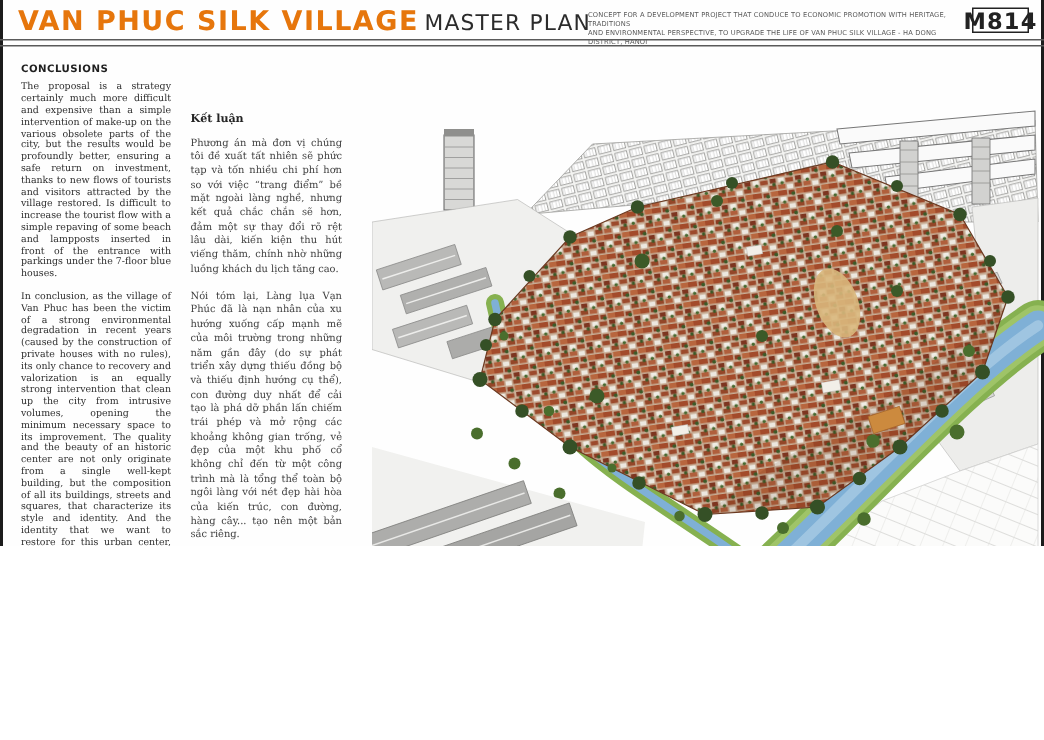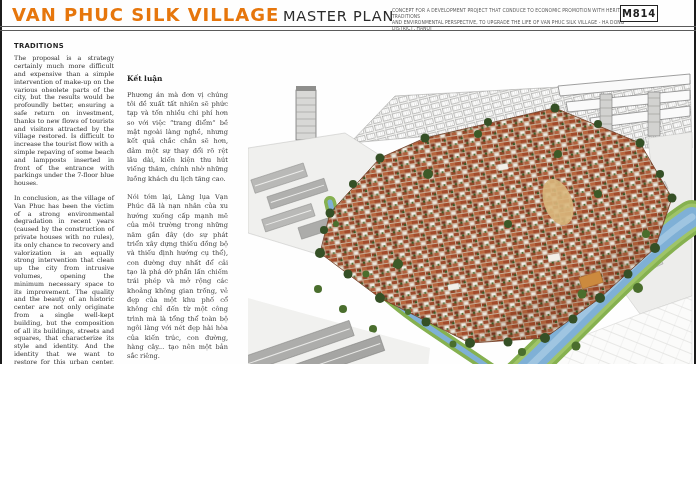--- a/index.html
+++ b/index.html
@@ -13,23 +13,23 @@
 
   
   .title { position:absolute; left:12px; top:4px; font-size:18px; font-weight:bold;
            letter-spacing:1px; color:#e6760c; white-space:nowrap; }
   .subtitle { position:absolute; left:283px; top:8px; font-size:14.5px; font-weight:normal;
               letter-spacing:0.8px; color:#2b2b2b; white-space:nowrap; }
   .header-desc { position:absolute; left:392px; top:8px; width:480px;
                  transform:scale(0.52); transform-origin:top left;
                  font-size:8.6px; line-height:1.3; color:#5a5a5a; letter-spacing:0.2px;
                  text-transform:uppercase; }
-  .code-box { position:absolute; left:620px; top:5px; width:38px; height:17px;
+  .code-box { position:absolute; left:648px; top:5px; width:38px; height:17px;
               border:1.4px solid #222; display:flex; align-items:center; justify-content:center;
-              font-size:10px; font-weight:bold; letter-spacing:0.8px; color:#222; background:#fff; }
+              font-size:15px; font-weight:bold; letter-spacing:0.8px; color:#222; background:#fff; }
   .header-rule { position:absolute; left:0; right:0; top:26px; height:5px;
                  border-top:1.5px solid #5a5a5a; border-bottom:1.5px solid #5a5a5a; }
 
   
   .col { position:absolute; top:42px; color:#2e2e2e; font-family:"DejaVu Serif", serif;
          text-align:justify; }
   .col-en { left:14px; width:100px; font-size:6.3px; line-height:1.24; }
   .col-en h3 { font-family:"DejaVu Sans", sans-serif; font-size:6.8px; letter-spacing:0.3px;
                margin-bottom:4px; color:#1f1f1f; }
   .col-en p { margin-bottom:7px; }
@@ -61,21 +61,21 @@
   <div class="title">VAN PHUC SILK VILLAGE</div>
   <div class="subtitle">MASTER PLAN</div>
   <div class="header-desc">
     <div>CONCEPT FOR A DEVELOPMENT PROJECT THAT CONDUCE TO ECONOMIC PROMOTION WITH HERITAGE, TRADITIONS</div>
     <div>AND ENVIRONMENTAL PERSPECTIVE, TO UPGRADE THE LIFE OF VAN PHUC SILK VILLAGE - HA DONG DISTRICT, HANOI</div>
   </div>
   <div class="code-box">M814</div>
   <div class="header-rule"></div>
 
   <div class="col col-en">
-    <h3>TRADITIONS</h3>
+    <h3>CONCLUSIONS</h3>
     <p>The proposal is a strategy certainly much more difficult and expensive than a simple intervention of make-up on the various obsolete parts of the city, but the results would be profoundly better, ensuring a safe return on investment, thanks to new flows of tourists and visitors attracted by the village restored. Is difficult to increase the tourist flow with a simple repaving of some beach and lampposts inserted in front of the entrance with parkings under the 7-floor blue houses.</p>
     <p>In conclusion, as the village of Van Phuc has been the victim of a strong environmental degradation in recent years (caused by the construction of private houses with no rules), its only chance to recovery and valorization is an equally strong intervention that clean up the city from intrusive volumes, opening the minimum necessary space to its improvement. The quality and the beauty of an historic center are not only originate from a single well-kept building, but the composition of all its buildings, streets and squares, that characterize its style and identity. And the identity that we want to restore for this urban center, is that of the Van Phuc Silk Village.</p>
     <p>For a positive view of the entire area after the RECOVERY AND UPGRADING. The residential areas already built will be filtered by new roads lined with and new buildings restored with tourist or office function. The view on the two rivers will be back, to be enhanced with the opening of shops, cafes and restaurants on the banks, and the landscape treatment.</p>
   </div>
 
   <div class="col col-vn">
     <h3>Kết luận</h3>
     <p>Phương án mà đơn vị chúng tôi đề xuất tất nhiên sẽ phức tạp và tốn nhiều chi phí hơn so với việc “trang điểm” bề mặt ngoài làng nghề, nhưng kết quả chắc chắn sẽ hơn, đảm một sự thay đổi rõ rệt lâu dài, kiến kiện thu hút viếng thăm, chính nhờ những luồng khách du lịch tăng cao.</p>
     <p>Nói tóm lại, Làng lụa Vạn Phúc đã là nạn nhân của xu hướng xuống cấp mạnh mẽ của môi trường trong những năm gần đây (do sự phát triển xây dựng thiếu đồng bộ và thiếu định hướng cụ thể), con đường duy nhất để cải tạo là phá dỡ phần lấn chiếm trái phép và mở rộng các khoảng không gian trống, vẻ đẹp của một khu phố cổ không chỉ đến từ một công trình mà là tổng thể toàn bộ ngôi làng với nét đẹp hài hòa của kiến trúc, con đường, hàng cây... tạo nên một bản sắc riêng.</p>
     <div class="vn-caption">MỘT GÓC NHÌN TỔNG THỂ KHU VỰC NGHIÊN CỨU SAU KHI ĐƯỢC CẢI TẠO VÀ CHỈNH TRANG. CÁC KHU DÂN CƯ ĐƯỢC GIỮ LẠI SẼ ĐƯỢC KẾT NỐI BẰNG NHỮNG TUYẾN ĐƯỜNG MỚI VÀ CÁC CÔNG TRÌNH ĐƯỢC PHỤC HỒI VỚI CHỨC NĂNG DU LỊCH HOẶC VĂN PHÒNG. TẦM NHÌN RA HAI DÒNG SÔNG SẼ ĐƯỢC NÂNG CẤP VỚI CÁC CỬA HÀNG, QUÁN CÀ PHÊ, NHÀ HÀNG DỌC BỜ SÔNG VÀ CẢNH QUAN HAI BÊN.</div>

